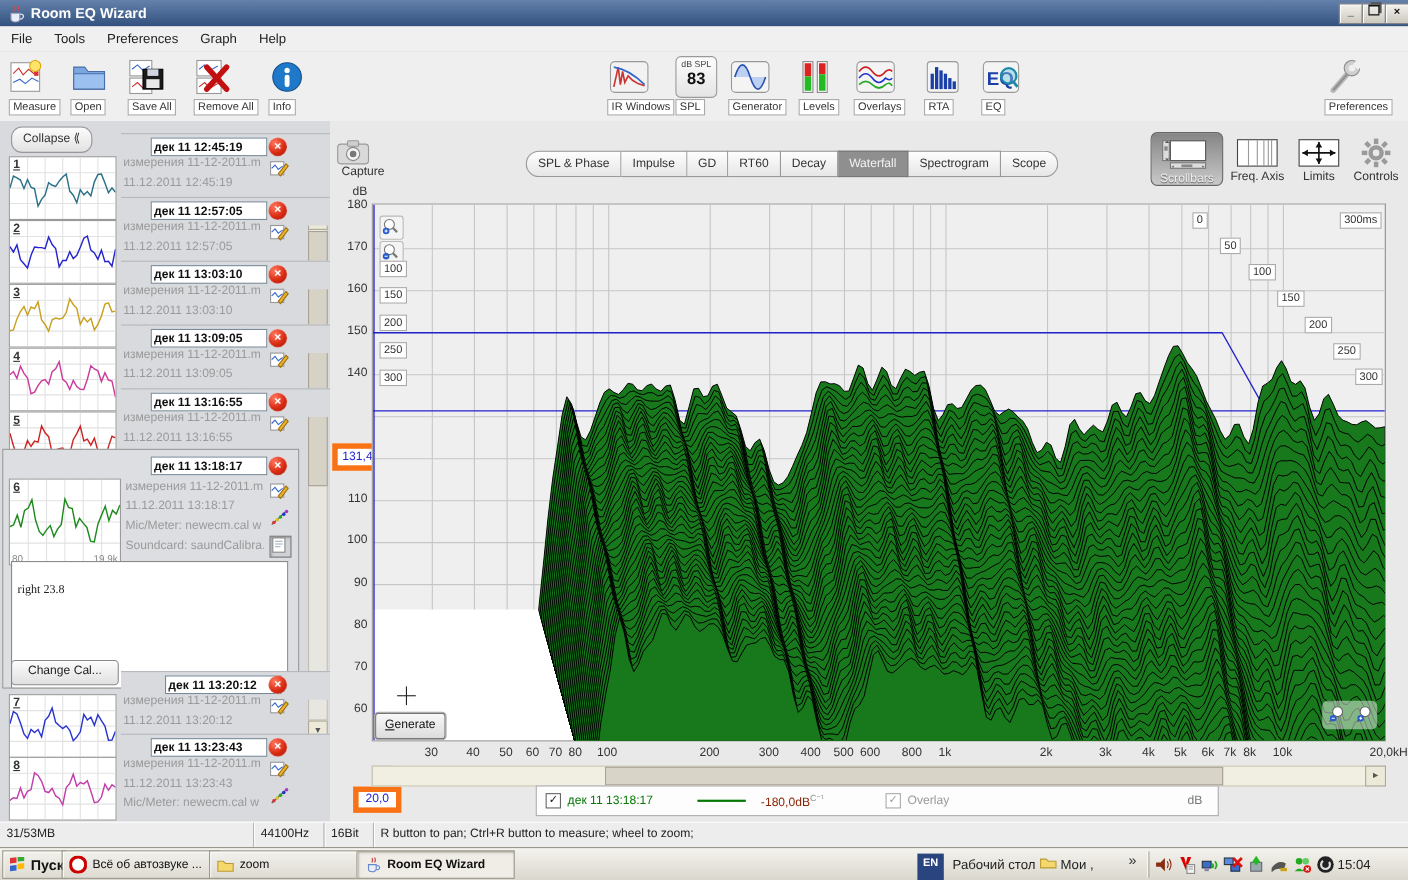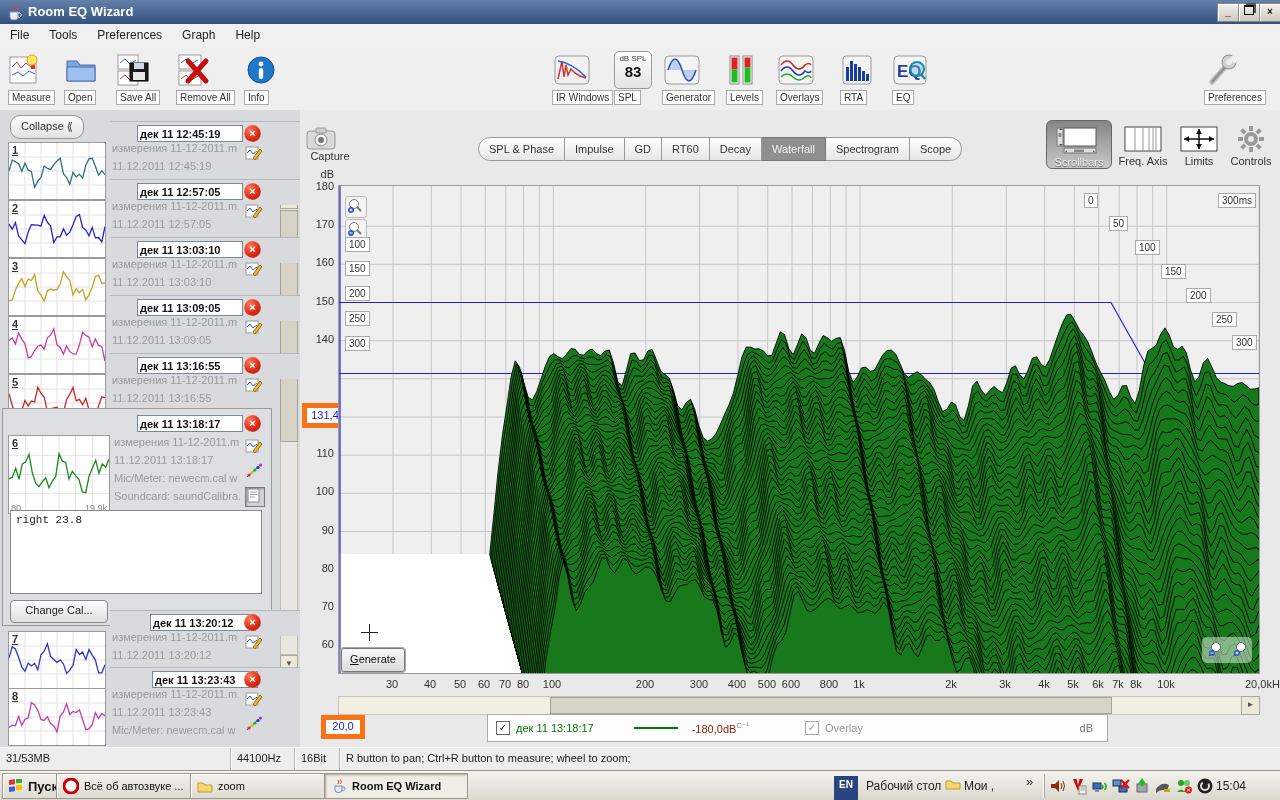--- a/index.html
+++ b/index.html
@@ -37,21 +37,21 @@
     color:#111;padding:0 2px;background:#fff;}
   .delbtn{position:absolute;width:17px;height:17px;border-radius:50%;
     background:radial-gradient(circle at 35% 30%,#ff7a60,#d92a12 55%,#9c1505);color:#fff;
     font-size:11px;font-weight:bold;text-align:center;line-height:16px;box-shadow:inset 0 0 1px #fff;}
   .mline{position:absolute;font-size:11px;color:#9a9a9a;white-space:nowrap;overflow:hidden;width:130px;}
   .sicon{position:absolute;width:18px;height:18px;}
   .sicon.pressed{border:1px solid #7a7a7a;background:#cfd2d6;box-shadow:inset 1px 1px 2px #999;}
   .namebg{position:absolute;background:#d8dade;border-top:1px solid #b5b8bc;}
   .selpanel{position:absolute;border:1px solid #9a9a9a;background:#dcdee2;}
   .notesbox{position:absolute;background:#fff;border:1px solid #8a8a8a;font-size:11px;color:#222;
-    padding:3px 5px;resize:none;font-family:Liberation Mono, monospace;}
+    padding:19px 5px;resize:none;font-family:Liberation Serif, serif;}
   .changecal{position:absolute;background:linear-gradient(#fcfcfc,#e0e0e0);border:1px solid #888;
     border-radius:4px;font-size:11px;color:#222;text-align:center;line-height:19px;}
   .vscroll{position:absolute;left:280px;width:16px;background:#e8e6e0;border:1px solid #c2beb2;}
   .sbtn{position:absolute;left:280px;width:16px;height:16px;background:#ece9d8;border:1px solid #aca899;
     font-size:8px;color:#555;text-align:center;line-height:15px;}
   .vthumb{position:absolute;left:280px;width:16px;background:#d6d2c6;border:1px solid #a8a294;}
   
   .capturebox{position:absolute;left:6px;top:16px;width:48px;text-align:center;font-size:11px;color:#333;}
   #tabs{position:absolute;left:178px;top:27px;height:24px;display:flex;}
   .tab{border:1px solid #999;border-left:none;background:linear-gradient(#fefefe,#e6e6e6);
@@ -506,21 +506,21 @@
             <div class="mline" style="left:112px;top:539px">11.12.2011 13:20:12</div>
             <div class="mline" style="left:112px;top:557px">Mic/Meter: newecm.cal w</div>
       <span class="sicon" style="left:245px;top:523px">
         <svg width="18" height="18">
           <rect x="1" y="3" width="12" height="12" fill="#fff" stroke="#999"></rect>
           <polyline points="2,9 5,6 8,10 12,7" fill="none" stroke="#36c"></polyline>
           <path d="M8 14 L15 5 L17 7 L10 16 z" fill="#f0b429" stroke="#9c6f12"></path>
         </svg>
       </span>
       <div class="namebg" style="left:110px;top:557px;width:192px;height:25px"></div>
-      <input class="mname" style="left: 152px; top: 561px;" value="дек 11 13:23:43">
+      <input class="mname" style="left: 137px; top: 561px;" value="дек 11 13:23:43">
       <div class="delbtn" style="left:244px;top:561px">×</div>
       <div class="mthumb" style="left:8px;top:578px;width:96px;height:56px">
         <svg width="96" height="56">
           <line x1="16" y1="0" x2="16" y2="56" stroke="#e2e2e2"></line>
           <line x1="32" y1="0" x2="32" y2="56" stroke="#e2e2e2"></line>
           <line x1="48" y1="0" x2="48" y2="56" stroke="#e2e2e2"></line>
           <line x1="64" y1="0" x2="64" y2="56" stroke="#e2e2e2"></line>
           <line x1="80" y1="0" x2="80" y2="56" stroke="#e2e2e2"></line>
           <line x1="0" y1="14" x2="96" y2="14" stroke="#e2e2e2"></line>
           <line x1="0" y1="28" x2="96" y2="28" stroke="#e2e2e2"></line>

